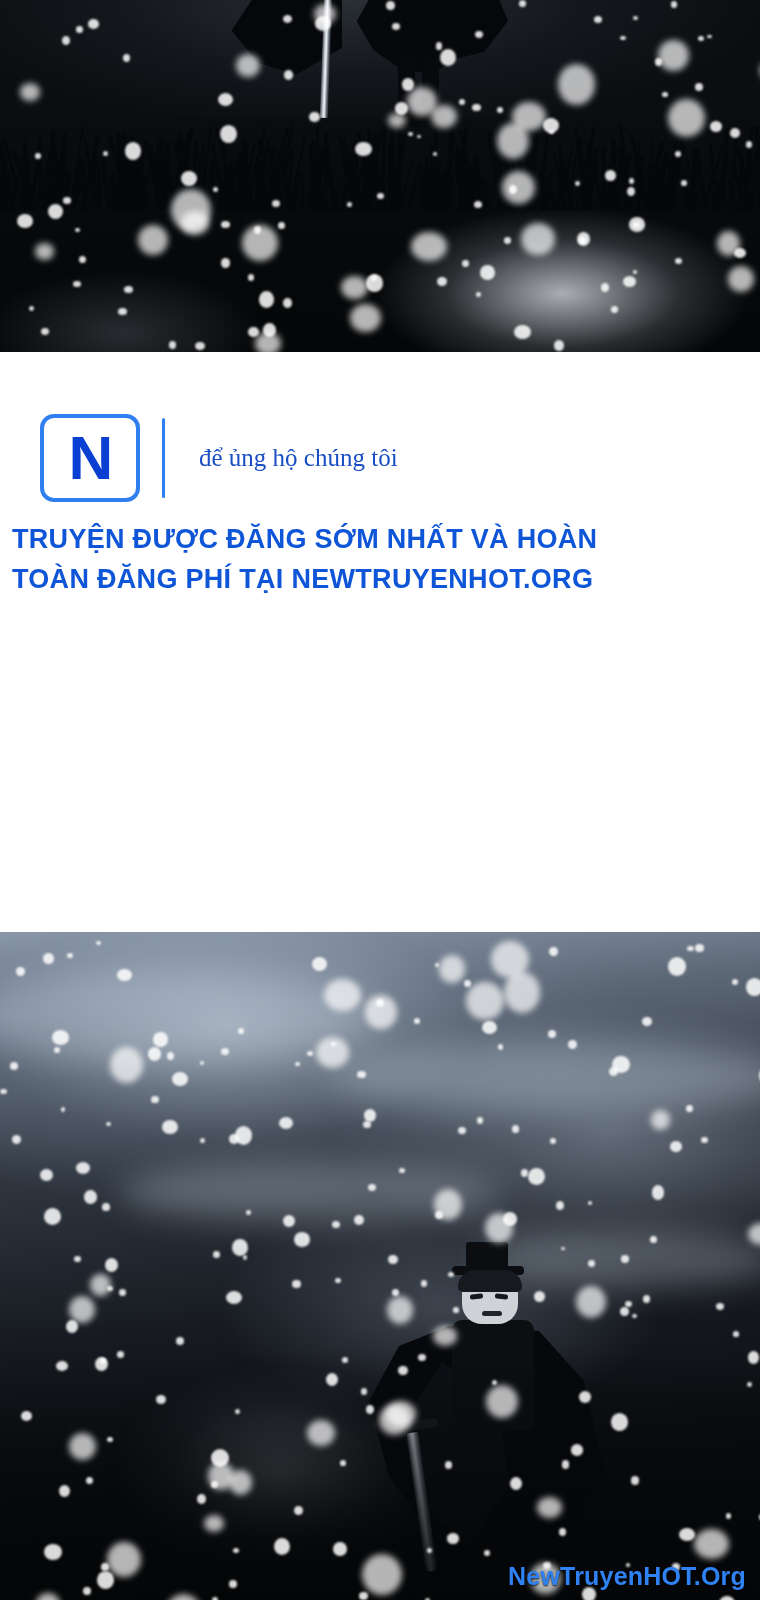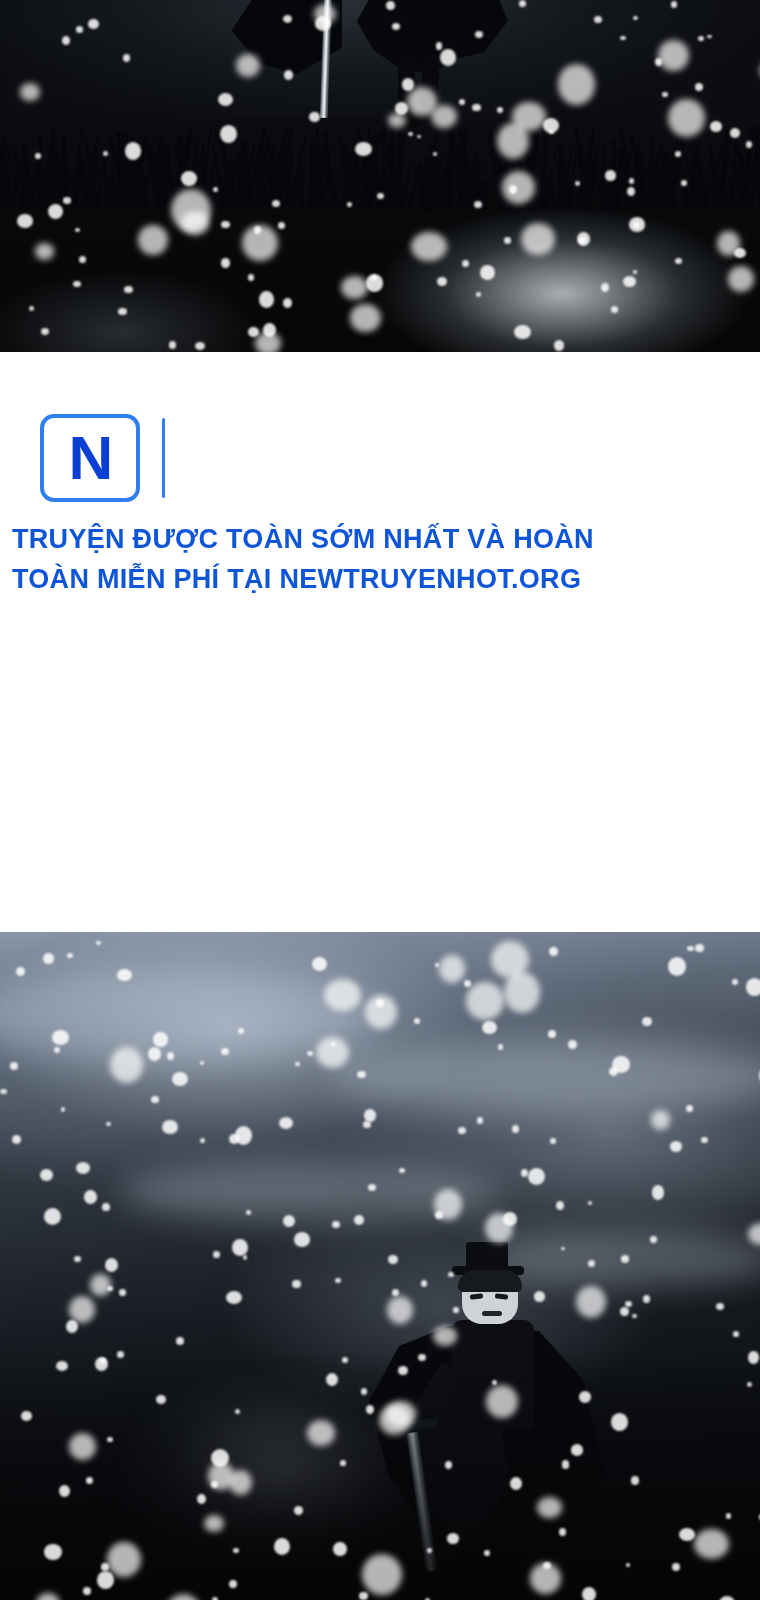--- a/index.html
+++ b/index.html
@@ -799,24 +799,25 @@
         <div class="flake soft" style="left: 600.91px; top: 282.758px; width: 8.2px; height: 8.8px;"></div>
         <div class="flake soft" style="left: 262.901px; top: 323.327px; width: 12.8px; height: 14.1px;"></div>
       </div>
   </div>
 
   <div class="banner">
     <div class="brandrow">
       <div class="logo-n">N</div>
       <div class="divider-v"></div>
       <div class="brand-text">
+        <div>để ủng hộ chúng tôi</div>
       </div>
     </div>
-    <div class="banner-line l1">TRUYỆN ĐƯỢC TOÀN SỚM NHẤT VÀ HOÀN</div>
-    <div class="banner-line l2">TOÀN MIỄN PHÍ TẠI NEWTRUYENHOT.ORG</div>
+    <div class="banner-line l1">TRUYỆN ĐƯỢC ĐĂNG SỚM NHẤT VÀ HOÀN</div>
+    <div class="banner-line l2">TOÀN ĐĂNG PHÍ TẠI NEWTRUYENHOT.ORG</div>
   </div>
 
   <div class="panel-bottom">
     <div class="pb-bg"></div>
 
     <div class="pb-streak" style="left:-40px; top:40px; width:420px; height:90px;"></div>
     <div class="pb-streak" style="left:330px; top:110px; width:460px; height:70px;"></div>
     <div class="pb-streak" style="left:120px; top:230px; width:380px; height:60px;"></div>
     <div class="pb-streak" style="left:480px; top:300px; width:300px; height:55px;"></div>
 
@@ -1026,16 +1027,17 @@
         <div class="flake soft" style="left: 582.152px; top: 654.96px; width: 14.2px; height: 15.5px;"></div>
         <div class="flake soft" style="left: 447.44px; top: 601.052px; width: 11.5px; height: 11.4px;"></div>
         <div class="flake soft" style="left: 151.224px; top: 163.96px; width: 7.4px; height: 6.7px;"></div>
         <div class="flake soft" style="left: 56.327px; top: 429.214px; width: 11.9px; height: 10.1px;"></div>
         <div class="flake blur" style="left: 364.607px; top: 63.1045px; width: 32.3px; height: 33.5px;"></div>
         <div class="flake soft" style="left: 229.456px; top: 201.502px; width: 9.8px; height: 10.5px;"></div>
         <div class="flake soft" style="left: 360.564px; top: 456.221px; width: 6.7px; height: 6.7px;"></div>
       </div>
 
     <div class="credit">
+      <div class="l2">NewTruyenHOT.Org</div>
     </div>
   </div>
 
 </div>
 
 </body></html>

